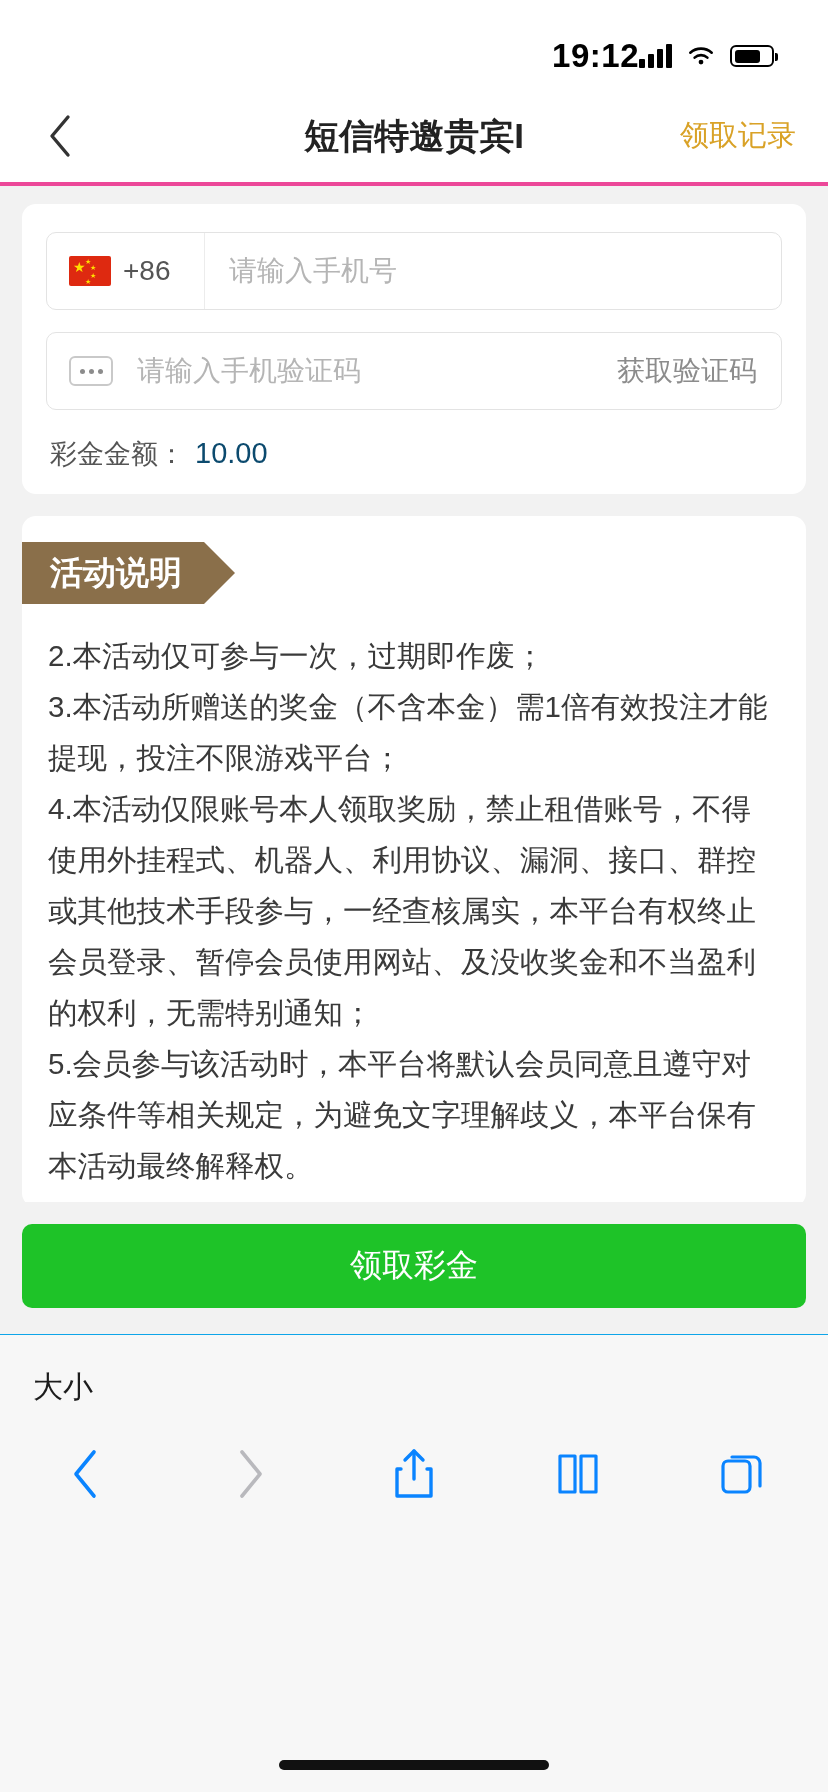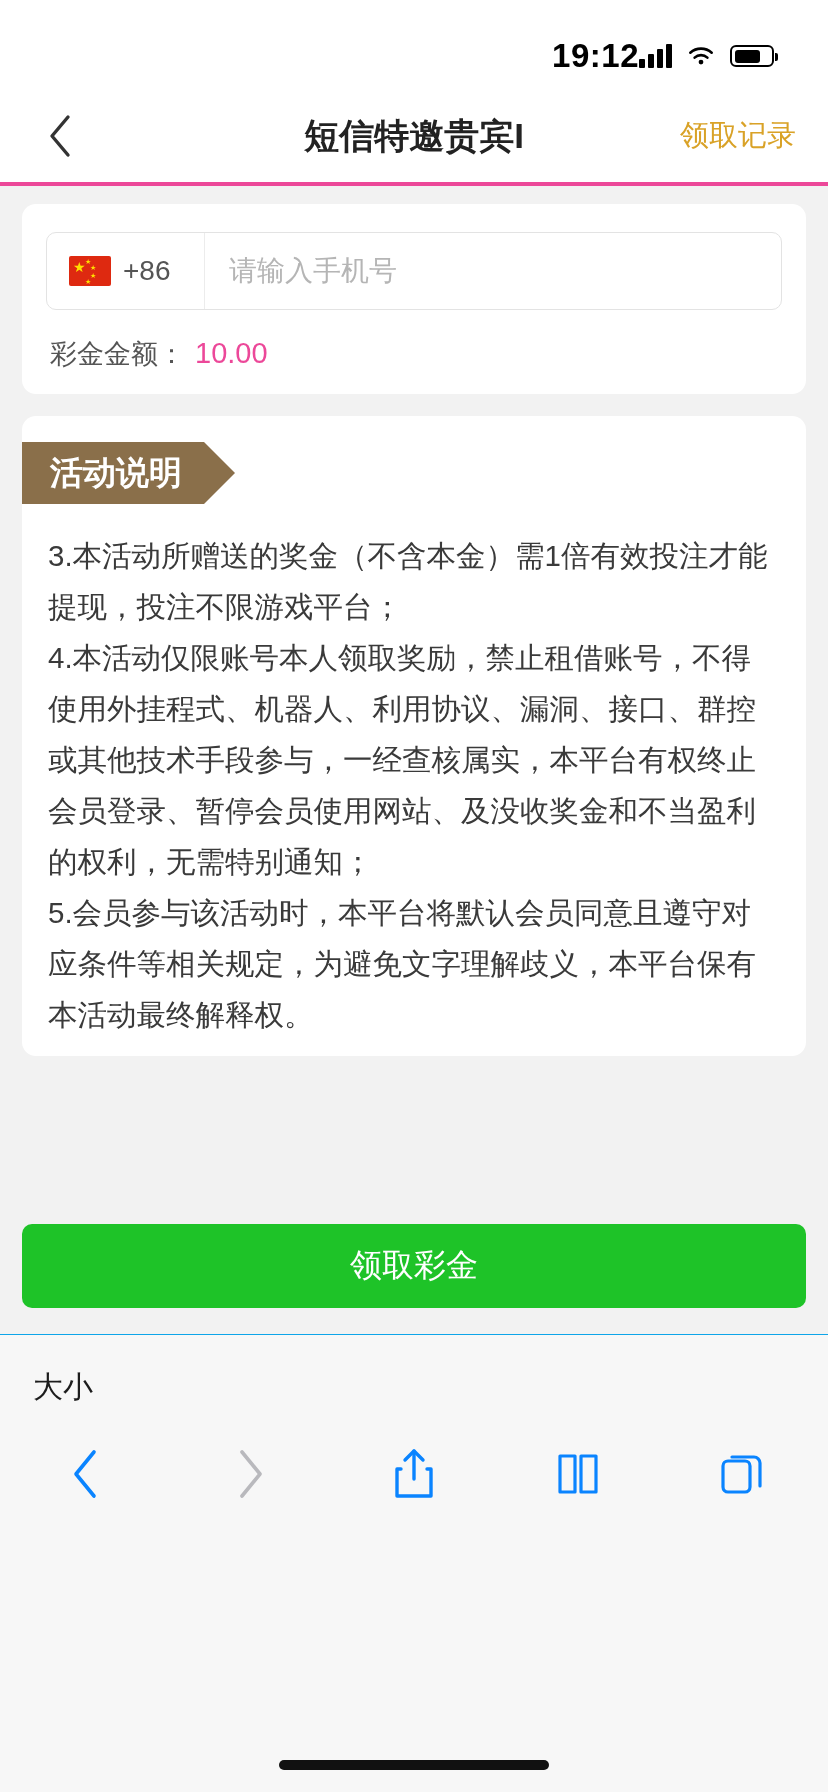--- a/index.html
+++ b/index.html
@@ -197,21 +197,21 @@
   }
 
   .amount-row {
     margin-top: 26px;
     display: flex;
     align-items: baseline;
     gap: 10px;
     padding-left: 4px;
   }
   .amount-label { font-size: 27px; color: #555; text-align: center; }
-  .amount-value { font-size: 29px; color: #ec4899; }
+  .amount-value { font-size: 29px; color: #0c4a6e; }
 
   
   .info-card {
     background: #fff;
     border-radius: 14px;
     padding: 0 0 10px 0;
     overflow: hidden;
   }
 
   .ribbon {
@@ -370,30 +370,40 @@
             <span class="s2">★</span>
             <span class="s3">★</span>
             <span class="s4">★</span>
             <span class="s5">★</span>
         </div>
         <span class="cc-text">+86</span>
       </div>
       <input type="text" placeholder="请输入手机号" style="">
     </div>
 
+    <div class="field">
+      <div class="code-icon">
+          <i></i>
+          <i></i>
+          <i></i>
+        </div>
+      <input type="text" placeholder="请输入手机验证码" style="">
+      <div class="get-code">获取验证码</div>
+    </div>
 
     <div class="amount-row">
       <span class="amount-label">彩金金额：</span>
       <span class="amount-value">10.00</span>
     </div>
   </div>
 
   <div class="info-card">
     <div class="ribbon">活动说明</div>
     <div class="rules">
+      <p>2.本活动仅可参与一次，过期即作废；</p>
       <p>3.本活动所赠送的奖金（不含本金）需1倍有效投注才能提现，投注不限游戏平台；</p>
       <p>4.本活动仅限账号本人领取奖励，禁止租借账号，不得使用外挂程式、机器人、利用协议、漏洞、接口、群控或其他技术手段参与，一经查核属实，本平台有权终止会员登录、暂停会员使用网站、及没收奖金和不当盈利的权利，无需特别通知；</p>
       <p>5.会员参与该活动时，本平台将默认会员同意且遵守对应条件等相关规定，为避免文字理解歧义，本平台保有本活动最终解释权。</p>
     </div>
     
   </div>
 
 </div>
 
 <div class="claim-wrap">

